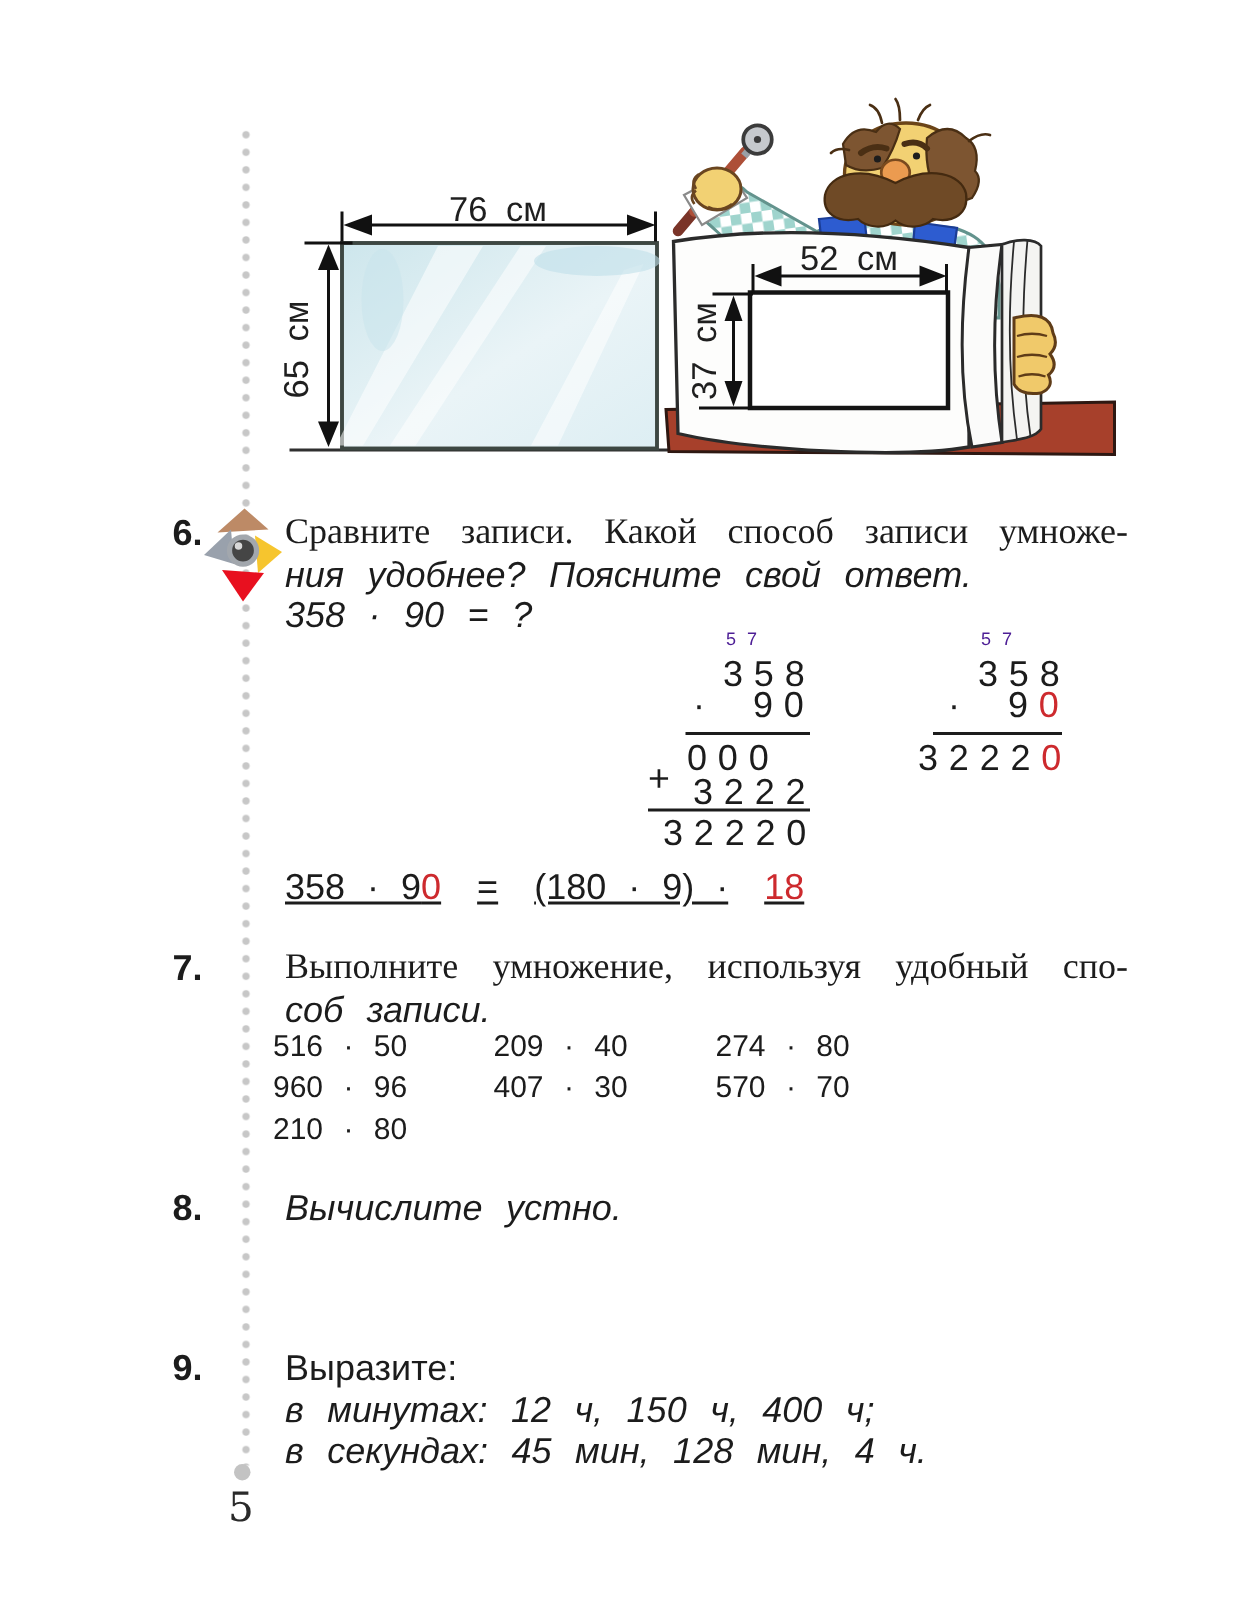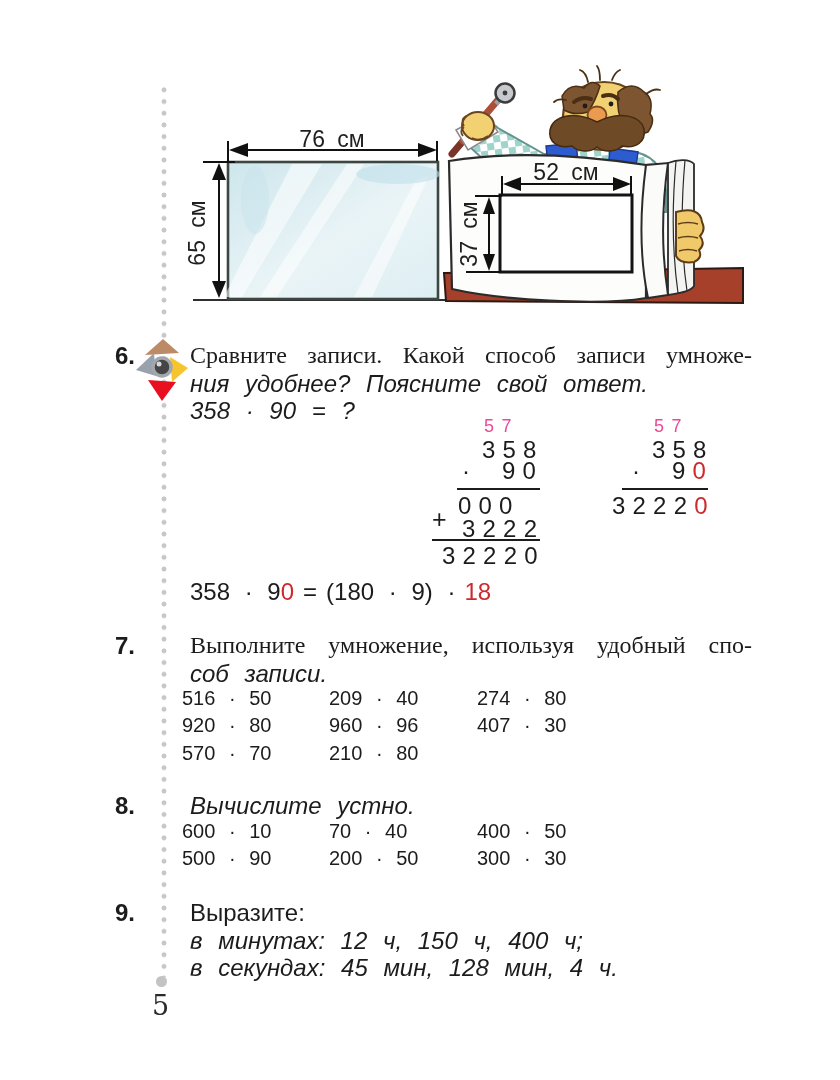--- a/index.html
+++ b/index.html
@@ -8,25 +8,25 @@
   .dotline{position:absolute;left:161px;top:84px;width:6px;height:893px;
     background-image:radial-gradient(circle,#c7c7c7 2.1px,rgba(199,199,199,0) 2.8px);
     background-size:6px 11.7px;background-position:center top;}
   .enddot{position:absolute;left:156px;top:976px;width:11px;height:11px;border-radius:50%;background:#c3c3c3;}
   .pageno{position:absolute;left:152px;top:990px;font-family:"DejaVu Serif",serif;font-size:27px;color:#2a2a2a;}
   .num{position:absolute;left:115px;font-weight:bold;font-size:24px;}
   .ptext{position:absolute;left:190px;width:562px;font-size:24px;line-height:27.5px;}
   .just{text-align:justify;text-align-last:justify;font-family:Liberation Serif, serif;}
   .ws{word-spacing:9px;font-style:italic;}
   .m{position:absolute;font-size:24px;line-height:24px;letter-spacing:7.2px;white-space:pre;color:#1c1c1c;}
-  .msmall{position:absolute;font-size:18px;line-height:18px;letter-spacing:7.4px;white-space:pre;color:#ec4899;}
+  .msmall{position:absolute;font-size:12px;line-height:18px;letter-spacing:7.4px;white-space:pre;color:#4c1d95;}
   .hl{position:absolute;height:2.4px;background:#1c1c1c;}
   .plus{position:absolute;font-size:25px;line-height:25px;}
   .red{color:#cd2a2e;}
-  .eq{position:absolute;left:190px;top:579px;display:flex;gap:9px;font-size:24px;line-height:26px;}
+  .eq{position:absolute;left:190px;top:579px;display:flex;gap:24px;font-size:24px;line-height:26px;text-decoration:underline;}
   .ws8{word-spacing:8px;}
   .grid{position:absolute;left:182px;display:grid;grid-template-columns:147px 148px 1fr;font-size:20px;}
   .grid span{word-spacing:8px;line-height:27.4px;}
   .g8 span{line-height:27px;}
   svg text{font-family:"Liberation Sans",sans-serif;font-size:23px;fill:#1f1f1f;}
 </style>
 </head>
 <body>
 
 <div class="page">
@@ -186,37 +186,28 @@
 
   <div class="num" style="top:632px;">7.</div>
   <div class="ptext" style="top:632px;">
     <div class="just">Выполните умножение, используя удобный спо-</div>
     <div class="ws">соб записи.</div>
   </div>
   <div class="grid" style="top:685px;width:562px;">
     <span>516 · 50</span>
     <span>209 · 40</span>
     <span>274 · 80</span>
-    <span>920 · 80</span>
     <span>960 · 96</span>
     <span>407 · 30</span>
     <span>570 · 70</span>
     <span>210 · 80</span>
   </div>
 
   <div class="num" style="top:792px;">8.</div>
   <div class="ptext ws" style="top:792px;">Вычислите устно.</div>
-  <div class="grid g8" style="top:818px;width:562px;">
-    <span>600 · 10</span>
-    <span>70 · 40</span>
-    <span>400 · 50</span>
-    <span>500 · 90</span>
-    <span>200 · 50</span>
-    <span>300 · 30</span>
-  </div>
 
   <div class="num" style="top:899px;">9.</div>
   <div class="ptext" style="top:899px;">
     <div>Выразите:</div>
     <div class="ws">в минутах: 12 ч, 150 ч, 400 ч;</div>
     <div class="ws">в секундах: 45 мин, 128 мин, 4 ч.</div>
   </div>
 
   <div class="pageno">5</div>
 </div>

